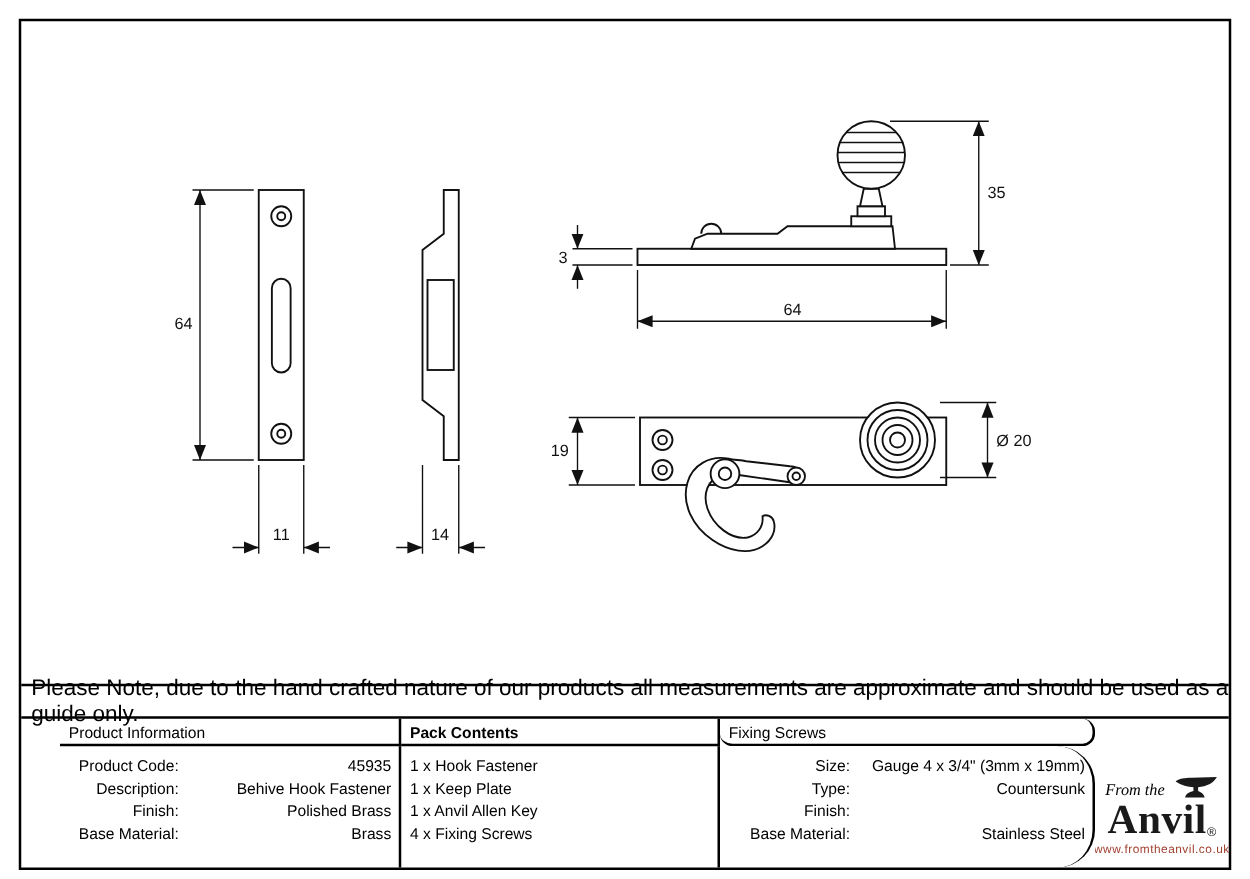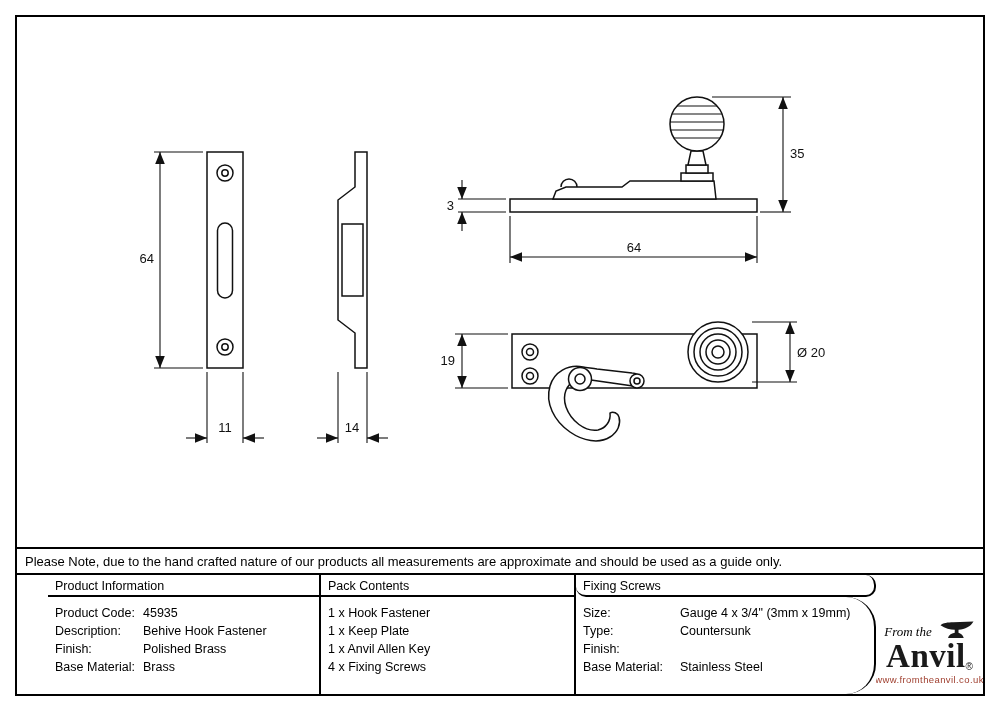--- a/index.html
+++ b/index.html
@@ -7,31 +7,31 @@
   body { font-family: "Liberation Sans", sans-serif; color: #000; }
   .page { position: relative; width: 1000px; height: 703px; background: #fff; overflow: hidden; }
   .frame { position: absolute; left: 15px; top: 15px; right: 15px; bottom: 7px; border: 2px solid #000; background: #fff; }
   .drawing { position: absolute; left: 0; top: 0; }
 
   .dim line { stroke: #111; stroke-width: 1.1; fill: none; }
   .dim text { font-family: "Liberation Sans", sans-serif; font-size: 13px; fill: #111; stroke: none; }
 
   .note-bar { position: absolute; left: 0; right: 0; top: 530px; height: 28px;
       border-top: 2px solid #000; border-bottom: 2px solid #000;
-      display: flex; align-items: center; padding-left: 8px; font-size: 13px; }
+      display: flex; align-items: center; padding-left: 8px; font-size: 18px; }
 
   .spec-table { position: absolute; left: 0; right: 0; top: 558px; bottom: 0;
       display: grid; grid-template-columns: 273px 255px 300px 1fr; grid-template-rows: 22px 1fr; padding-left: 31px; }
   .cell { font-size: 12.5px; overflow: hidden; }
   .cb { border-right: 2px solid #000; }
   .hdr { padding: 4px 0 0 7px; border-bottom: 2px solid #000; }
   .tbody { padding: 7px 6px 0 7px; line-height: 18px; }
-  .kv { display: grid; grid-template-columns: 88px 1fr; }
+  .kv { display: grid; grid-template-columns: 88px 1fr; text-align: right; }
   .fs .kv { grid-template-columns: 97px 1fr; }
-  .h1 { grid-area: 1/1; } .h2 { grid-area: 1/2; } .h3 { grid-area: 1/3; border-radius: 10px; }
+  .h1 { grid-area: 1/1; } .h2 { grid-area: 1/2; font-weight: bold; } .h3 { grid-area: 1/3; border-radius: 10px; }
   .b1 { grid-area: 2/1; } .b2 { grid-area: 2/2; } .b3 { grid-area: 2/3; border-radius: 30px; }
 
   .logo-cell { grid-area: 1/4/3/5; display: flex; flex-direction: column;
       align-items: center; justify-content: center; margin-top: 34px; }
   .logo-row1 { display: flex; align-items: flex-end; gap: 7px; }
   .from-the { font-family: "Liberation Serif", serif; font-style: italic; font-size: 13px; }
   .logo-row2 { display: flex; align-items: flex-end; }
   .logo-word { font-family: "Liberation Serif", serif; font-weight: 700; font-size: 33px; line-height: 32px; letter-spacing: 0.5px; color: #1a1a1a; }
   .reg { font-size: 10px; margin-top: 2px; color: #1a1a1a; }
   .logo-url { font-size: 9.5px; letter-spacing: 0.4px; color: #a04030; margin-top: 2px; }

